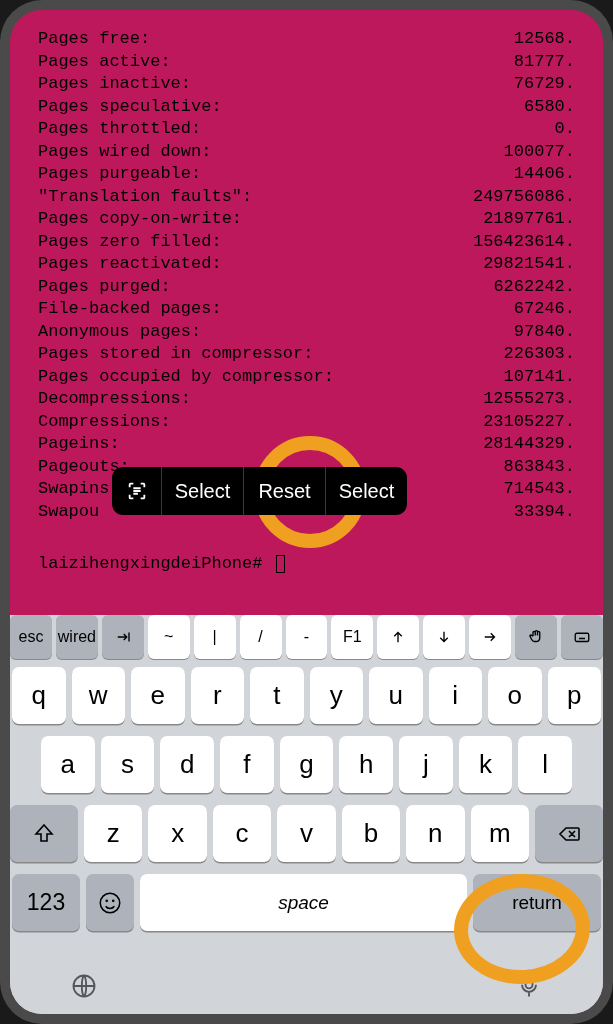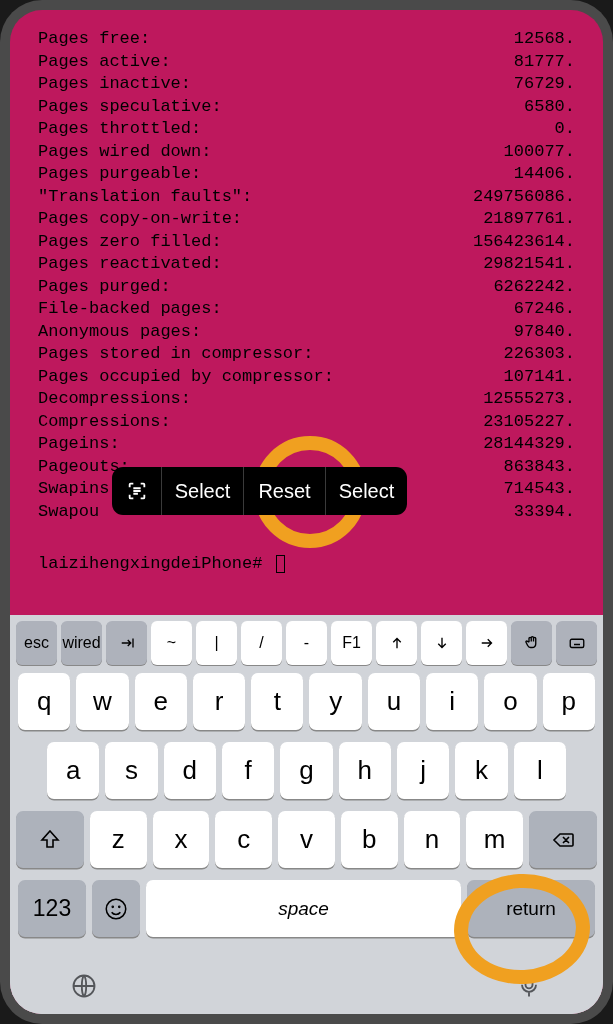--- a/index.html
+++ b/index.html
@@ -95,21 +95,20 @@
     top: 864px; left: 444px;
     transform: rotate(-3deg);
     z-index: 5;
   }
 
   .keyboard {
     position: absolute;
     bottom: 0; left: 0; right: 0;
     height: 399px;
     background: #d1d4d9;
-    padding: 6px;
   }
   .fn-row {
     display: flex;
     gap: 4px;
     height: 44px;
     margin-bottom: 8px;
   }
   .fn-key {
     flex: 1;
     background: #aeb2bb;

